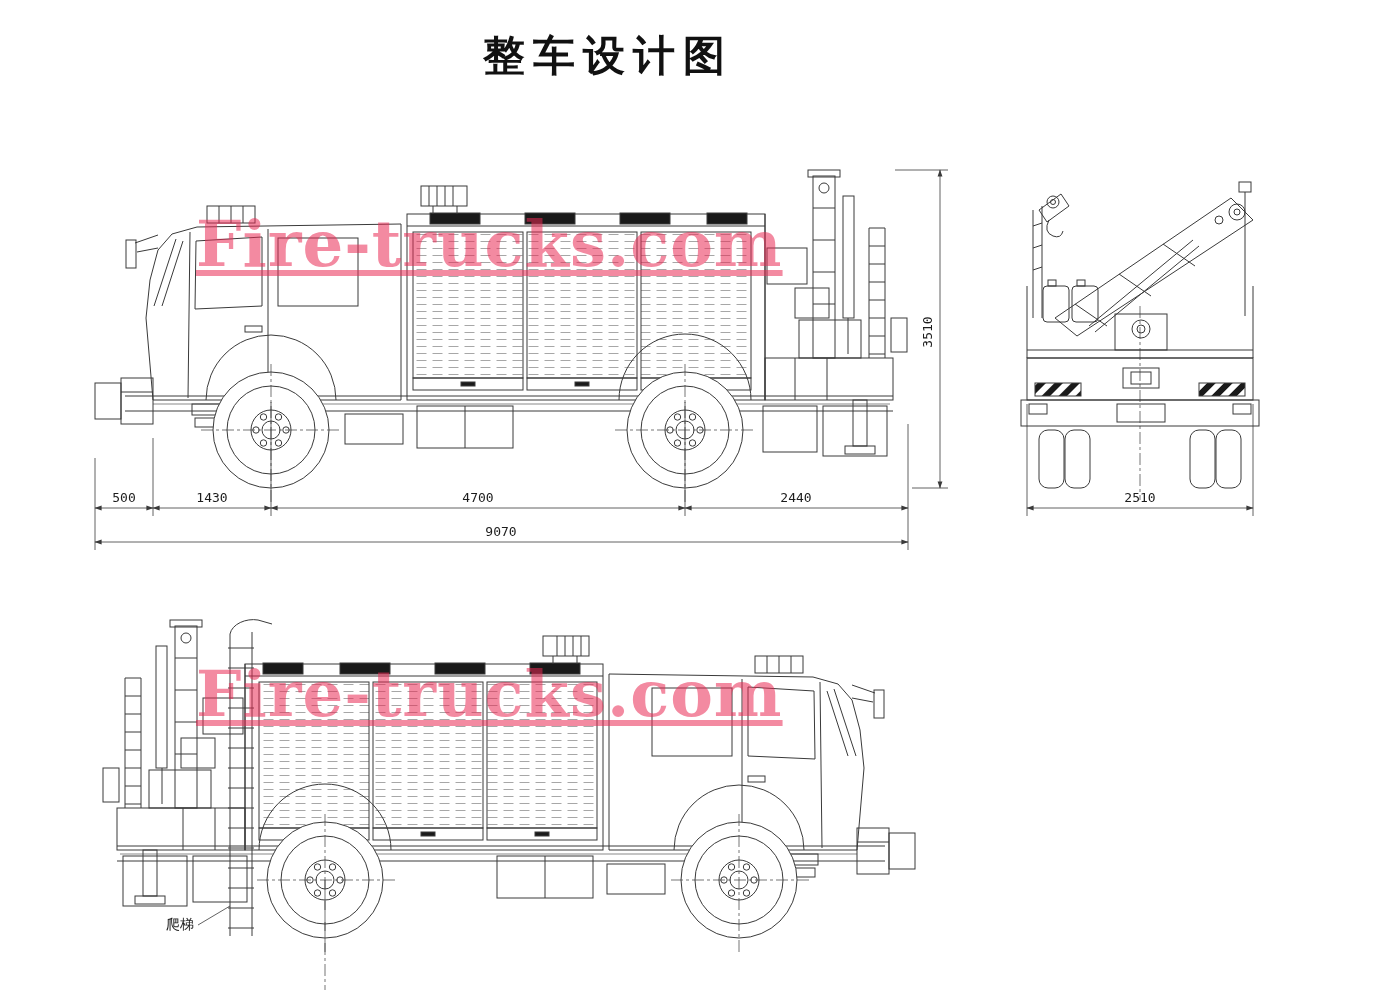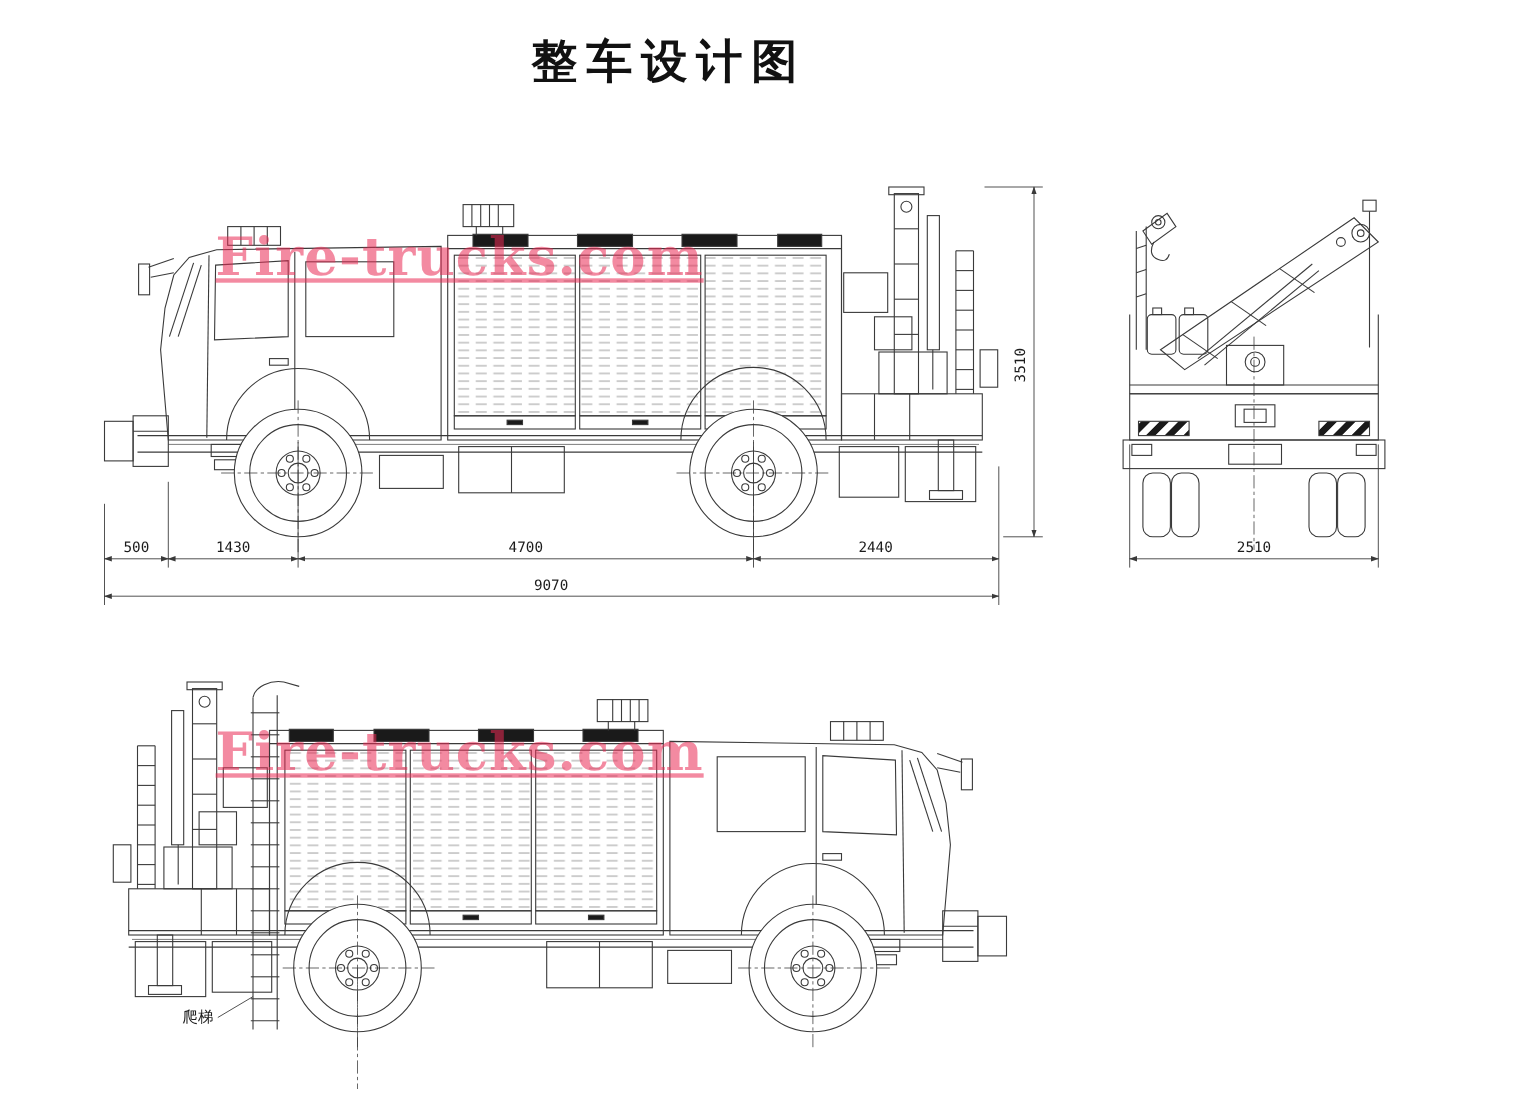--- a/index.html
+++ b/index.html
@@ -2,21 +2,21 @@
 <html><head>
 <meta charset="utf-8">
 <style>
   html,body{margin:0;padding:0;background:#fff;}
   #page{position:relative;width:1306px;height:994px;background:#fff;overflow:hidden;
         font-family:"DejaVu Sans",sans-serif;}
   #title{position:absolute;left:608px;top:28px;transform:translateX(-50%);
          font-size:42px;letter-spacing:8px;color:#111;font-weight:600;
          font-family:"DejaVu Sans",sans-serif;white-space:nowrap;}
   .watermark{position:absolute;left:196px;width:560px;text-align:left;
-             font-family:"DejaVu Serif",serif;font-weight:bold;font-size:48px;
+             font-family:"DejaVu Serif",serif;font-weight:bold;font-size:64px;
              color:rgba(233,42,84,0.55);letter-spacing:1px;
              text-decoration:underline;white-space:nowrap;pointer-events:none;}
   #wm-top{top:206px;}
   #wm-bottom{top:656px;}
   svg{position:absolute;left:0;top:0;}
   text.dim{font-family:"DejaVu Sans Mono",monospace;font-size:13px;fill:#1c1c1c;stroke:none;}
   text.cjk{font-family:"DejaVu Sans",sans-serif;font-size:14px;fill:#1c1c1c;stroke:none;}
 </style>
 </head>
 <body>

